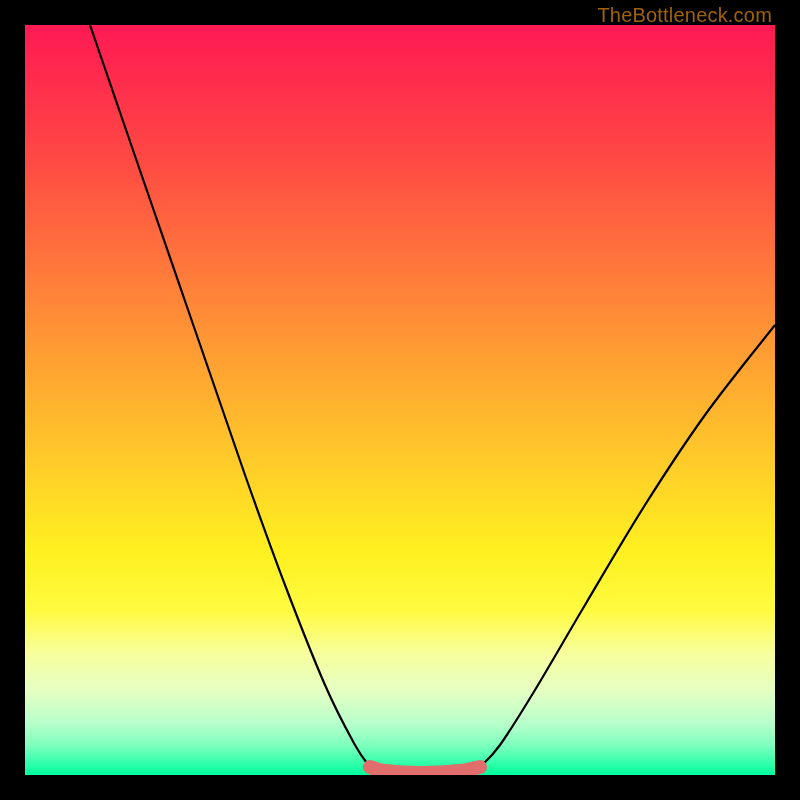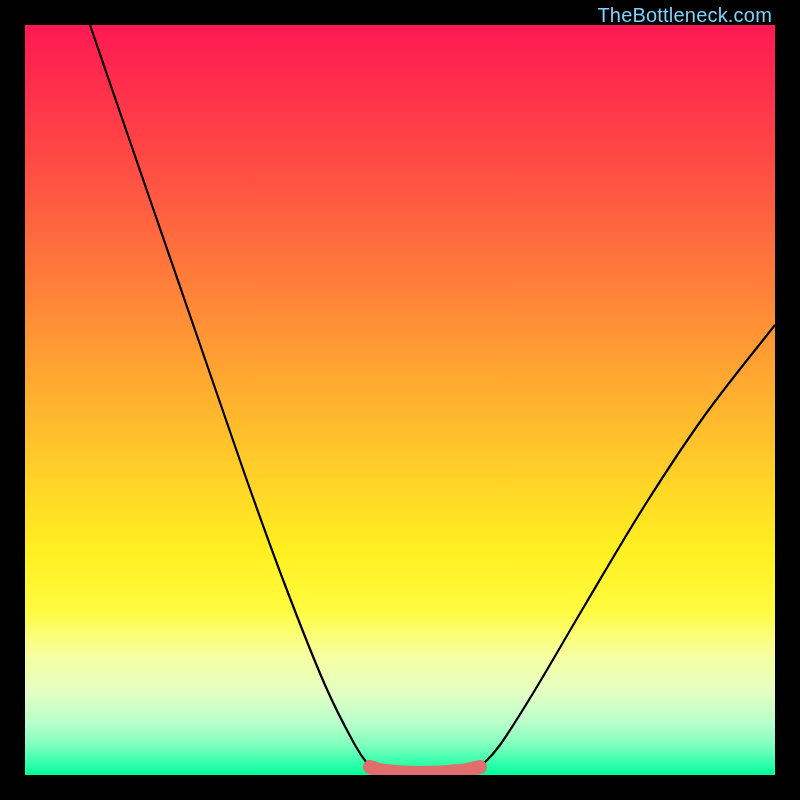--- a/index.html
+++ b/index.html
@@ -38,21 +38,21 @@
       #b9ffcb 93%,
       #7fffbd 96%,
       #3fffae 98%,
       #00ff9c 100%
     );
   }
   .watermark {
     position: absolute;
     top: 4px;
     right: 28px;
-    color: #7dd3fc;
+    color: #a16207;
     font-size: 20px;
     font-weight: 500;
     letter-spacing: 0.2px;
     margin-left: 24px;
   }
   .curve-svg {
     position: absolute;
     left: 25px;
     top: 25px;
     width: 750px;

